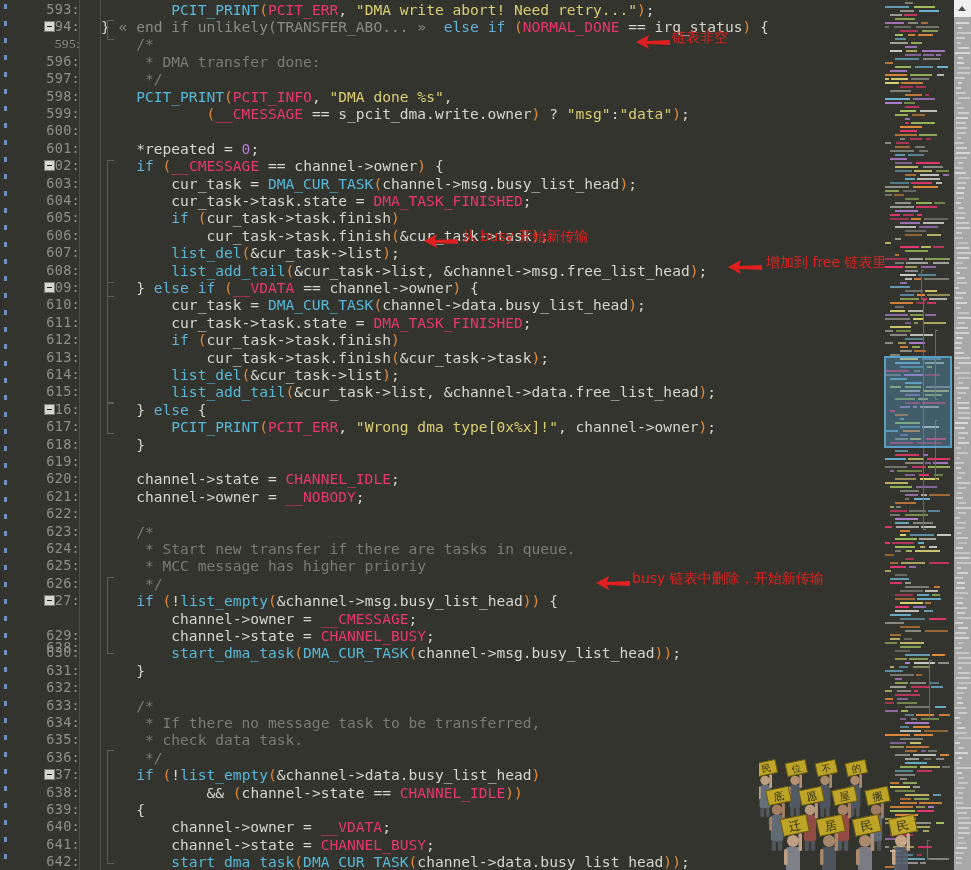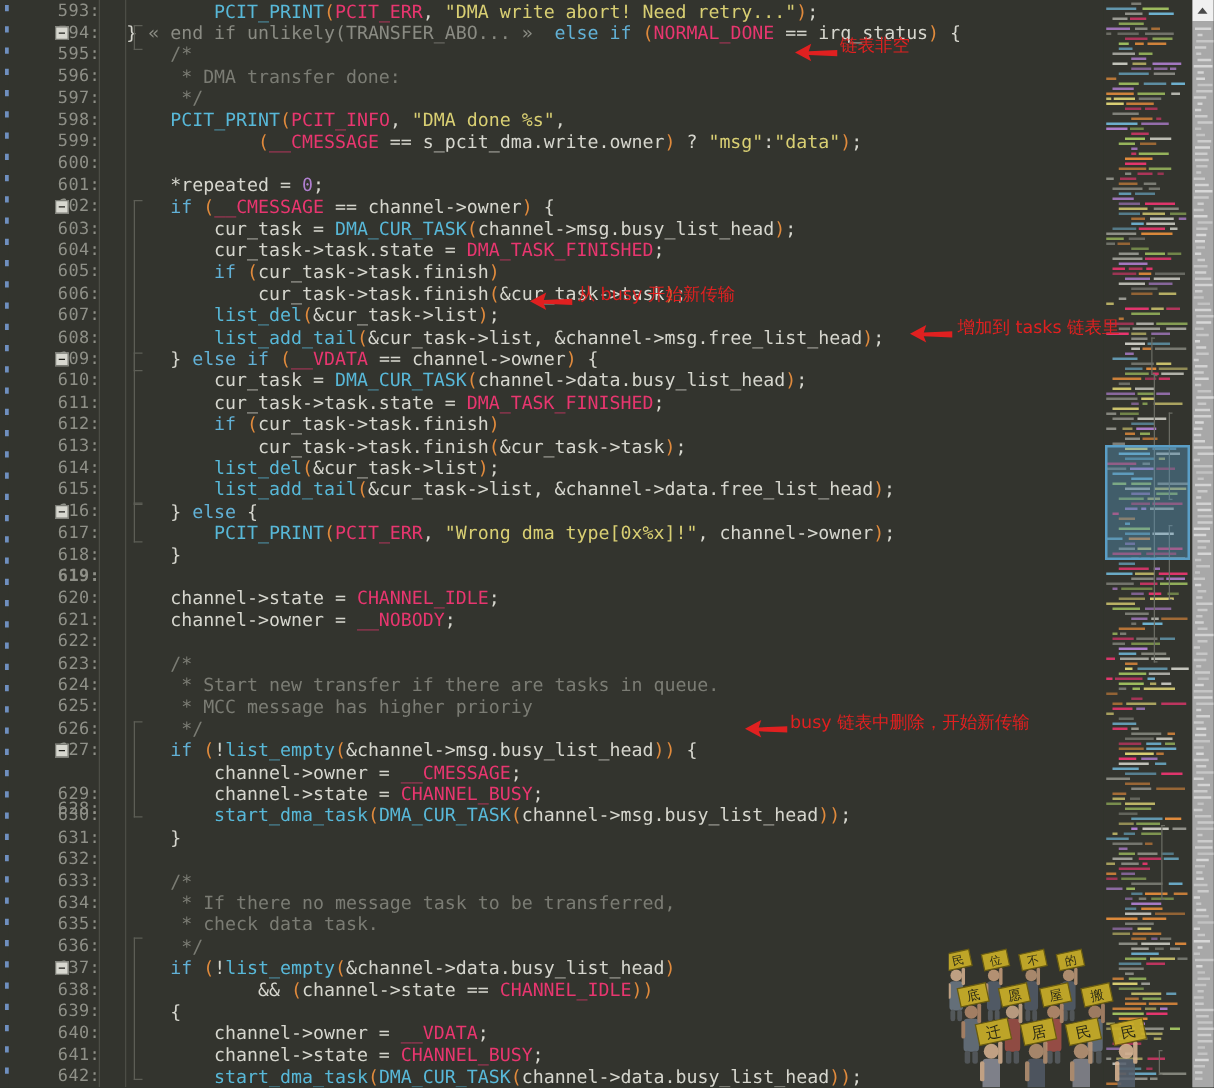--- a/index.html
+++ b/index.html
@@ -169,21 +169,21 @@
     <div class="mk" style="top: 820px;"></div>
     <div class="mk" style="top: 837px;"></div>
     <div class="mk" style="top: 854px;"></div>
   </div>
 
 <div id="editor">
   <div id="gutter">
       <div class="lnum" style="top: 0.5px;">593:</div>
       <div class="lnum" style="top: 17.9px;">594:</div>
       <div class="fold" style="top: 20.9px;"></div>
-      <div class="lnum" style="top: 35.3px;">595:</div>
+      <div class="lnum" style="top: 35.3px; font-family: Liberation Serif, serif;">595:</div>
       <div class="lnum" style="top: 52.7px;">596:</div>
       <div class="lnum" style="top: 70.1px;">597:</div>
       <div class="lnum" style="top: 87.5px;">598:</div>
       <div class="lnum" style="top: 104.9px;">599:</div>
       <div class="lnum" style="top: 122.3px;">600:</div>
       <div class="lnum" style="top: 139.7px;">601:</div>
       <div class="lnum" style="top: 157.1px;">602:</div>
       <div class="fold" style="top: 160.1px;"></div>
       <div class="lnum" style="top: 174.5px;">603:</div>
       <div class="lnum" style="top: 191.9px;">604:</div>
@@ -196,21 +196,21 @@
       <div class="lnum" style="top: 296.3px;">610:</div>
       <div class="lnum" style="top: 313.7px;">611:</div>
       <div class="lnum" style="top: 331.1px;">612:</div>
       <div class="lnum" style="top: 348.5px;">613:</div>
       <div class="lnum" style="top: 365.9px;">614:</div>
       <div class="lnum" style="top: 383.3px;">615:</div>
       <div class="lnum" style="top: 400.7px;">616:</div>
       <div class="fold" style="top: 403.7px;"></div>
       <div class="lnum" style="top: 418.1px;">617:</div>
       <div class="lnum" style="top: 435.5px;">618:</div>
-      <div class="lnum" style="top: 452.9px; font-weight: bold;">619:</div>
+      <div class="lnum" style="top: 452.9px;">619:</div>
       <div class="lnum" style="top: 470.3px;">620:</div>
       <div class="lnum" style="top: 487.7px;">621:</div>
       <div class="lnum" style="top: 505.1px;">622:</div>
       <div class="lnum" style="top: 522.5px;">623:</div>
       <div class="lnum" style="top: 539.9px;">624:</div>
       <div class="lnum" style="top: 557.3px;">625:</div>
       <div class="lnum" style="top: 574.7px;">626:</div>
       <div class="lnum" style="top: 592.1px;">627:</div>
       <div class="fold" style="top: 595.1px;"></div>
       <div class="lnum" style="top: 639px;">628:</div>
@@ -246,21 +246,21 @@
       <path d="M0 8 L13 1 L11 7 L34 6 L34 11 L11 10 L13 15 Z" fill="#e02020"></path>
     </svg>
     <div class="anno" style="left: 672px; top: 29px;">链表非空</div>
     <svg class="arrow" width="34" height="16" viewBox="0 0 34 16" style="left: 424px; top: 233px;">
       <path d="M0 8 L13 1 L11 7 L34 6 L34 11 L11 10 L13 15 Z" fill="#e02020"></path>
     </svg>
     <div class="anno" style="left: 462px; top: 228px;">从 busy 开始新传输</div>
     <svg class="arrow" width="34" height="16" viewBox="0 0 34 16" style="left: 728px; top: 259px;">
       <path d="M0 8 L13 1 L11 7 L34 6 L34 11 L11 10 L13 15 Z" fill="#e02020"></path>
     </svg>
-    <div class="anno" style="left: 766px; top: 254px;">增加到 tasks 链表里</div>
+    <div class="anno" style="left: 766px; top: 254px;">增加到 free 链表里</div>
     <svg class="arrow" width="34" height="16" viewBox="0 0 34 16" style="left: 596px; top: 575px;">
       <path d="M0 8 L13 1 L11 7 L34 6 L34 11 L11 10 L13 15 Z" fill="#e02020"></path>
     </svg>
     <div class="anno" style="left: 632px; top: 570px;">busy 链表中删除，开始新传输</div>
   </div>
 
 <div id="minimap">
   <div id="mm-viewport" style="top: 356px; height: 92px;"></div>
 
 <div class="mml" style="left: 22px; top: 2px; width: 8px; background: rgb(138, 139, 131); opacity: 0.837485;"></div>

